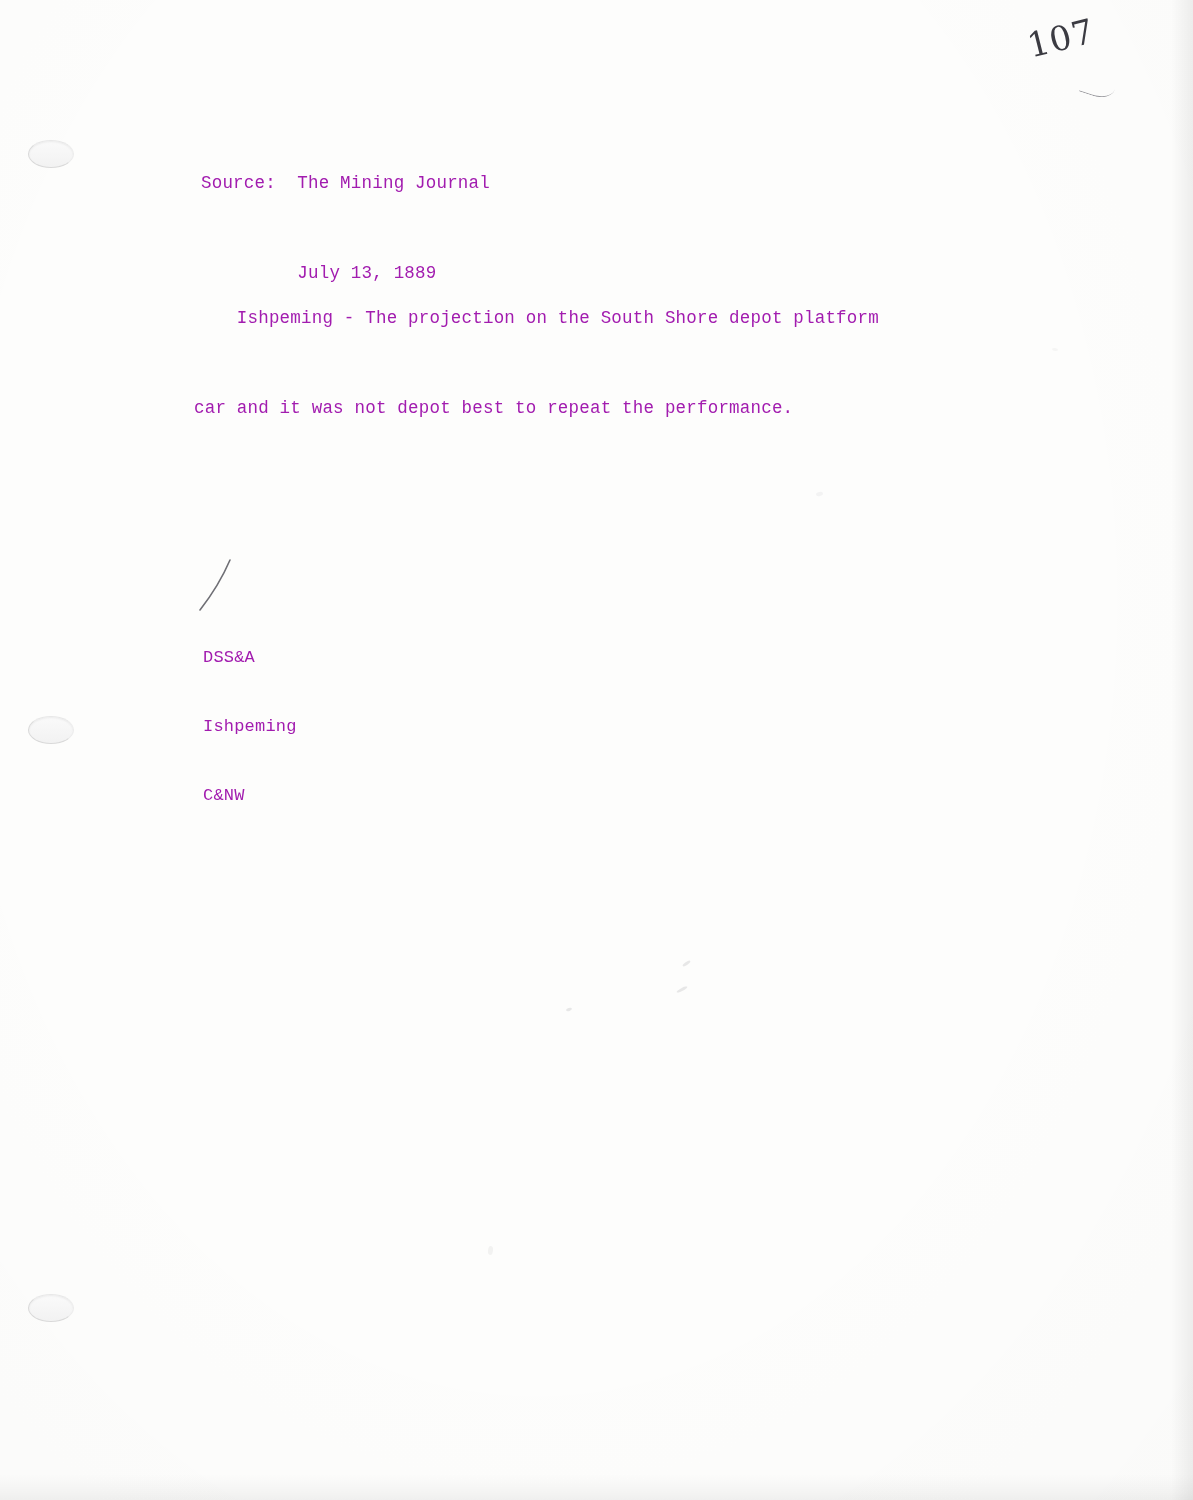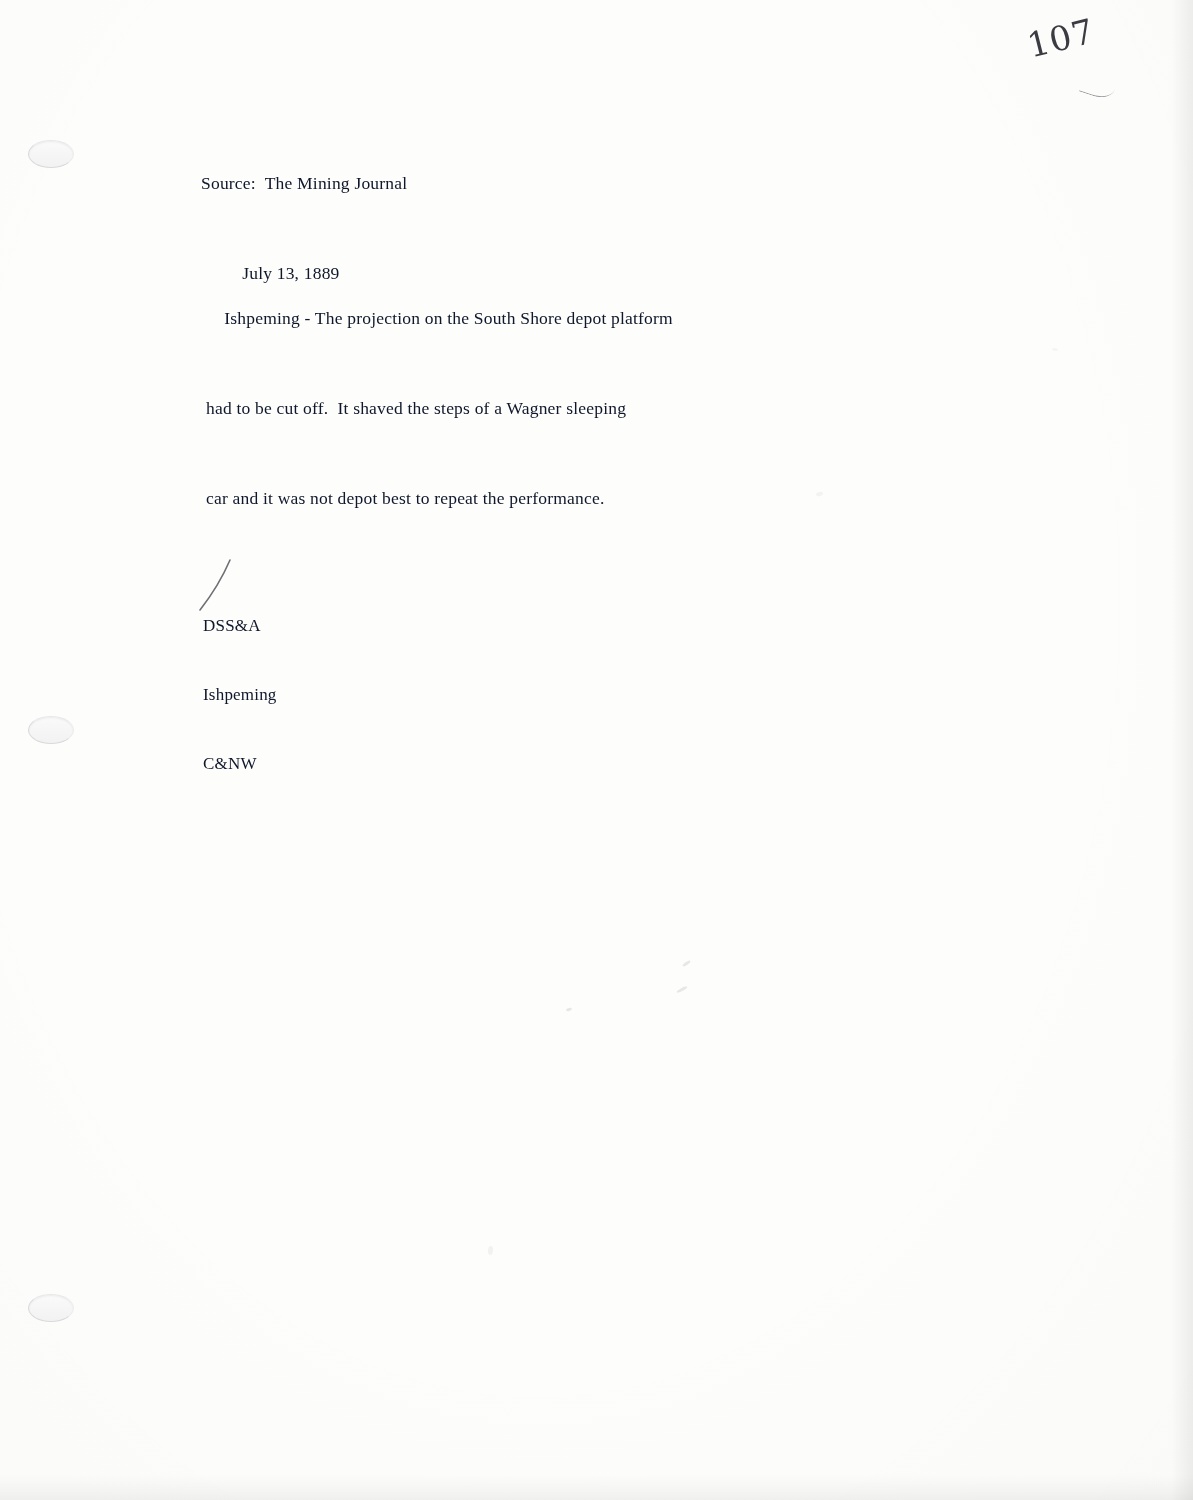--- a/index.html
+++ b/index.html
@@ -79,47 +79,47 @@
     height: 20px;
     border-bottom: 1.4px solid #7a7a80;
     border-radius: 0 0 60% 0;
     transform: rotate(18deg);
     opacity: 0.75;
   }
 
   
   .typed {
     position: absolute;
-    color: #0f172a;
-    font-family: Liberation Serif, serif;
+    color: #a21caf;
+    font-family: Liberation Mono, monospace;
     font-size: 17.5px;
     line-height: 30px;
     white-space: pre;
     letter-spacing: 0.2px;
   }
 
   .source-block {
     left: 201px;
     top: 108px;
   }
   .source-line {
     white-space: pre;
   }
 
   .body-block {
-    left: 206px;
+    left: 194px;
     top: 243px;
   }
   .body-line {
     white-space: pre;
   }
 
   .footer-block {
     left: 203px;
-    top: 568px;
+    top: 600px;
     font-size: 17px;
     line-height: 23px;
   }
   .footer-line {
     white-space: pre;
   }
 
   
   .footer-slash {
     position: absolute;
@@ -157,21 +157,20 @@
   <div class="page-number">107</div>
   <div class="pen-stroke"></div>
 
   <div class="typed source-block">
     <div class="source-line">Source:  The Mining Journal</div>
     <div class="source-line">         July 13, 1889</div>
   </div>
 
   <div class="typed body-block">
     <div class="body-line">    Ishpeming - The projection on the South Shore depot platform</div>
-    <div class="body-line">had to be cut off.  It shaved the steps of a Wagner sleeping</div>
     <div class="body-line">car and it was not depot best to repeat the performance.</div>
   </div>
 
   <div class="footer-slash">
     <svg width="46" height="58" viewBox="0 0 46 58">
       <path d="M34 2 C28 16, 18 34, 4 52" stroke="#6f6f75" stroke-width="1.6" fill="none" stroke-linecap="round"></path>
     </svg>
   </div>
 
   <div class="typed footer-block">

